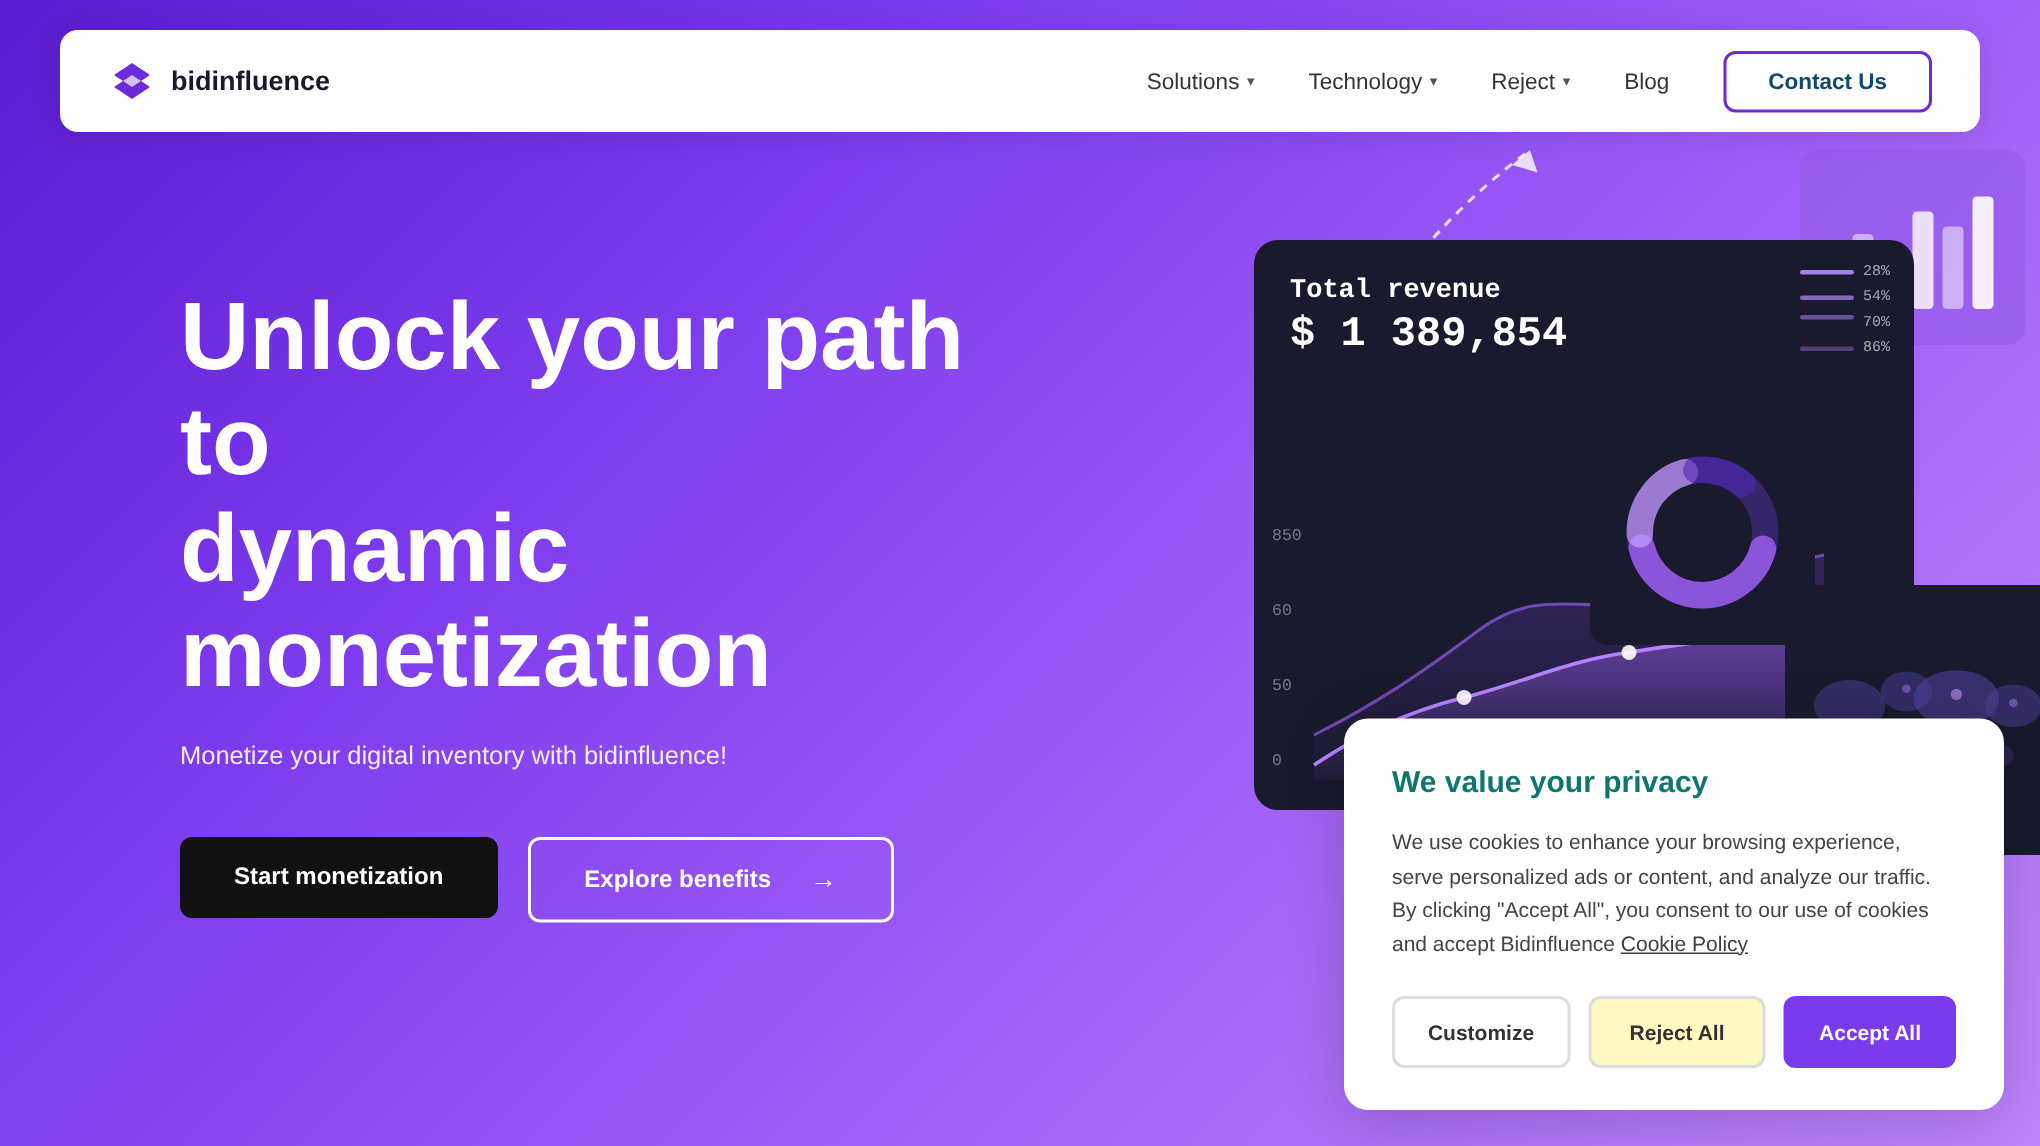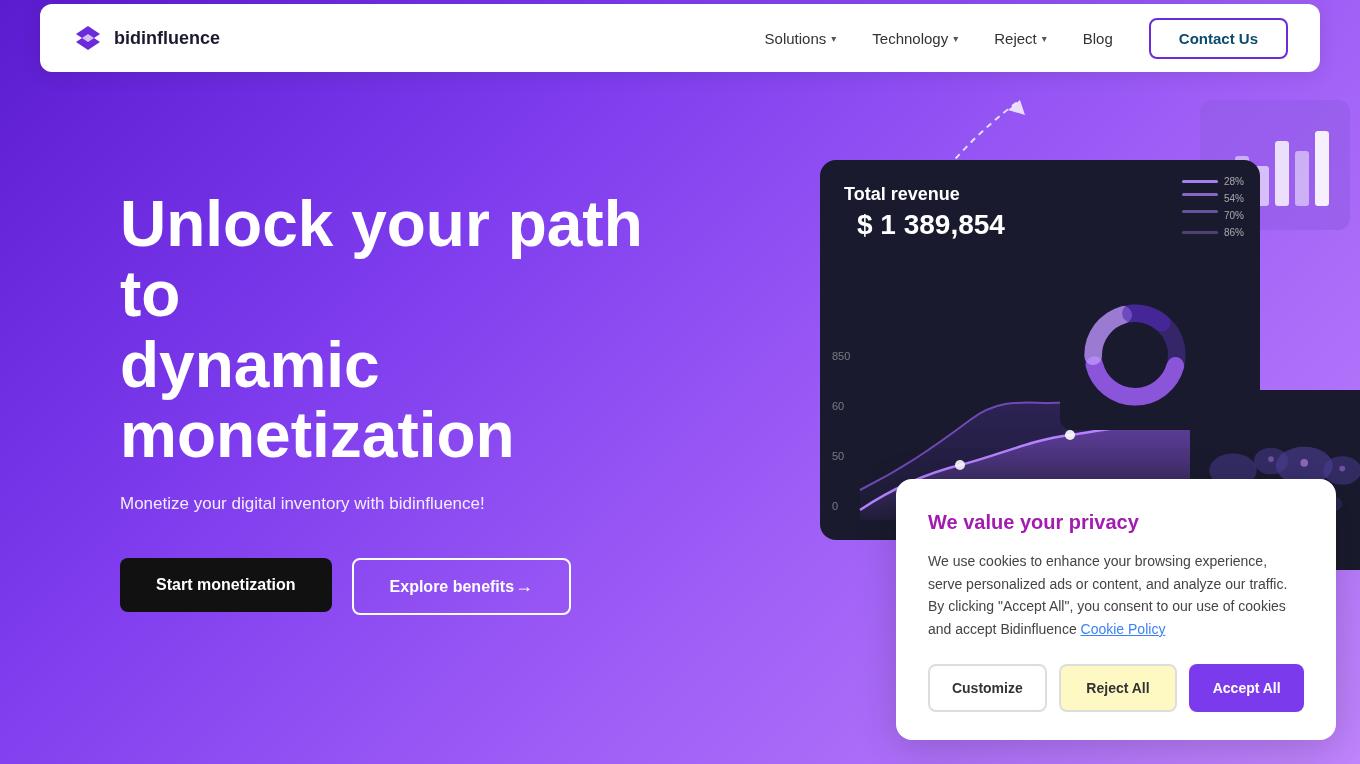--- a/index.html
+++ b/index.html
@@ -1,21 +1,21 @@
 <!DOCTYPE html>
 <html><head>
   <meta charset="utf-8">
   <style>
     * { margin: 0; padding: 0; box-sizing: border-box; }
     body { font-family: -apple-system, BlinkMacSystemFont, 'Segoe UI', sans-serif; overflow-x: hidden; }
 
     
     .navbar {
       position: fixed;
-      top: 4px;
+      top: 20px;
       left: 50%;
       transform: translateX(-50%);
       width: calc(100% - 80px);
       max-width: 1280px;
       background: white;
       border-radius: 12px;
       padding: 0 32px;
       height: 68px;
       display: flex;
       align-items: center;
@@ -113,60 +113,60 @@
       background: transparent;
       color: white;
       border: 2px solid white;
       padding: 16px 36px;
       border-radius: 8px;
       font-size: 16px;
       font-weight: 600;
       cursor: pointer;
       display: flex;
       align-items: center;
-      gap: 1px;
+      gap: 26px;
     }
     .btn-arrow {
       font-size: 18px;
     }
 
     
     .hero-visual {
       position: absolute;
       right: -20px;
       top: 80px;
       width: 580px;
       height: 560px;
       z-index: 2;
     }
 
     
     .dashboard-card {
       position: absolute;
       top: 80px;
-      left: 20px;
+      left: 36px;
       width: 440px;
       height: 380px;
       background: #1a1a2e;
       border-radius: 16px;
       padding: 24px;
       overflow: hidden;
+      font-family: Liberation Mono, monospace;
     }
     .card-title {
       font-size: 18px;
       color: white;
       font-weight: 600;
       margin-bottom: 4px;
     }
     .card-value {
       font-size: 28px;
       color: white;
       font-weight: 700;
       margin-bottom: 20px;
-      margin-left: 13px;
     }
 
     
     .accent-card-1 {
       position: absolute;
       top: 30px;
       right: 10px;
       width: 160px;
       height: 140px;
       background: rgba(124, 58, 237, 0.7);
@@ -181,31 +181,31 @@
       width: 440px;
       background: white;
       border-radius: 16px;
       padding: 32px 32px 28px;
       box-shadow: 0 8px 40px rgba(0,0,0,0.18);
       z-index: 200;
     }
     .cookie-title {
       font-size: 20px;
       font-weight: 700;
-      color: #a21caf;
+      color: #0f766e;
       margin-bottom: 16px;
     }
     .cookie-text {
       font-size: 14px;
       color: #444;
       line-height: 1.6;
       margin-bottom: 24px;
     }
     .cookie-link {
-      color: #3b82f6;
+      color: #404040;
       margin-top: 12px;
     }
     .cookie-buttons {
       display: flex;
       gap: 12px;
     }
     .btn-customize {
       flex: 1;
       padding: 14px 0;
       border: 2px solid #ddd;
@@ -313,21 +313,21 @@
 
     <div class="dashboard-card">
       <p class="card-title">Total revenue</p>
       <p class="card-value">$ 1 389,854</p>
 
       <div style="position:absolute;right:16px;top:16px;display:flex;flex-direction:column;gap:6px;">
         <div style="display:flex;align-items:center;gap:6px;">
           <div style="width:36px;height:3px;background:rgba(180,140,255,0.9);border-radius:2px;"></div>
           <span style="font-size:10px;color:rgba(255,255,255,0.6);">28%</span>
         </div>
-        <div style="display:flex;align-items:flex-start;gap:6px;">
+        <div style="display:flex;align-items:center;gap:6px;">
           <div style="width:36px;height:3px;background:rgba(180,140,255,0.7);border-radius:2px;"></div>
           <span style="font-size:10px;color:rgba(255,255,255,0.6);">54%</span>
         </div>
         <div style="display:flex;align-items:flex-start;gap:6px;">
           <div style="width:36px;height:3px;background:rgba(180,140,255,0.5);border-radius:2px;"></div>
           <span style="font-size:10px;color:rgba(255,255,255,0.6);">70%</span>
         </div>
         <div style="display:flex;align-items:center;gap:6px;">
           <div style="width:36px;height:3px;background:rgba(180,140,255,0.35);border-radius:2px;"></div>
           <span style="font-size:10px;color:rgba(255,255,255,0.6);">86%</span>

